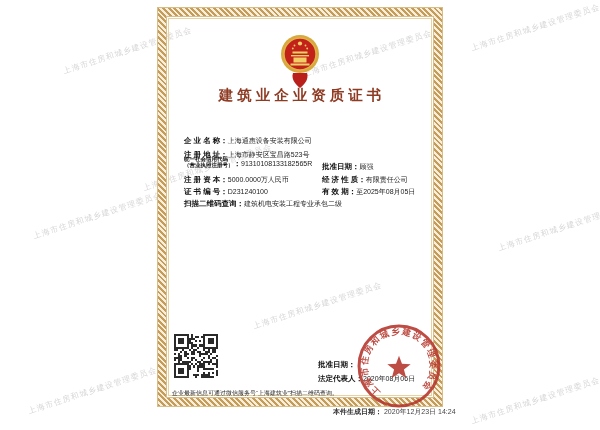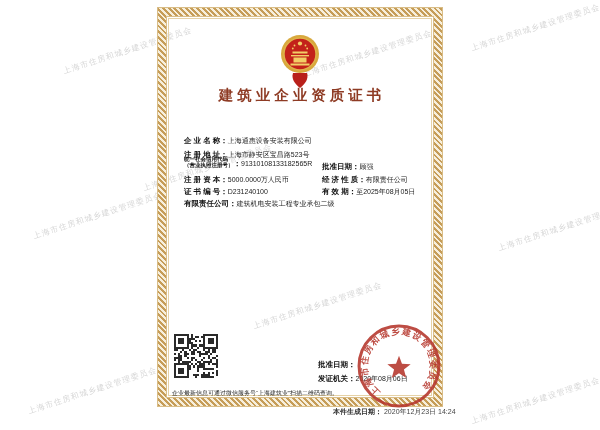--- a/index.html
+++ b/index.html
@@ -110,21 +110,21 @@
   </div>
 
   <div class="row" style="left:18px;top:164px">
     <span class="lbl">证 书 编 号：</span><span class="val">D231240100</span>
   </div>
   <div class="row" style="left:156px;top:164px">
     <span class="lbl">有 效 期：</span><span class="val">至2025年08月05日</span>
   </div>
 
   <div class="row" style="left:18px;top:176px">
-    <span class="lbl">有限责任公司：</span><span class="val">建筑机电安装工程专业承包二级</span>
+    <span class="lbl">扫描二维码查询：</span><span class="val">建筑机电安装工程专业承包二级</span>
   </div>
 
   <div class="qr">
       <div style="background: rgb(42, 42, 42);"></div>
       <div style="background: rgb(42, 42, 42);"></div>
       <div style="background: rgb(42, 42, 42);"></div>
       <div style="background: rgb(42, 42, 42);"></div>
       <div style="background: rgb(42, 42, 42);"></div>
       <div style="background: rgb(42, 42, 42);"></div>
       <div style="background: rgb(42, 42, 42);"></div>
@@ -561,21 +561,21 @@
       <div style="background: rgb(42, 42, 42);"></div>
       <div style="background: rgb(42, 42, 42);"></div>
       <div style="background: rgb(255, 255, 255);"></div>
       <div style="background: rgb(255, 255, 255);"></div>
     </div>
 
   <div class="row" style="left:152px;top:337px">
     <span class="lbl">批准日期：</span>
   </div>
   <div class="row" style="left:152px;top:351px">
-    <span class="lbl">发证机关：</span><span class="val">2020年08月06日</span>
+    <span class="lbl">法定代表人：</span><span class="val">2020年08月06日</span>
   </div>
 
   <svg class="seal" viewBox="0 0 84 84">
     <defs>
       <path id="sealArc" d="M 24.2 67.4 A 31 31 0 1 1 59.8 67.4" fill="none"></path>
     </defs>
     <circle cx="42" cy="42" r="39" fill="none" stroke="#b5352b" stroke-width="3"></circle>
     <text font-size="8.5" fill="#b5352b" letter-spacing="1.6" font-weight="bold" font-family="Liberation Serif, serif">
       <textPath href="#sealArc">上海市住房和城乡建设管理委员会</textPath>
     </text>

